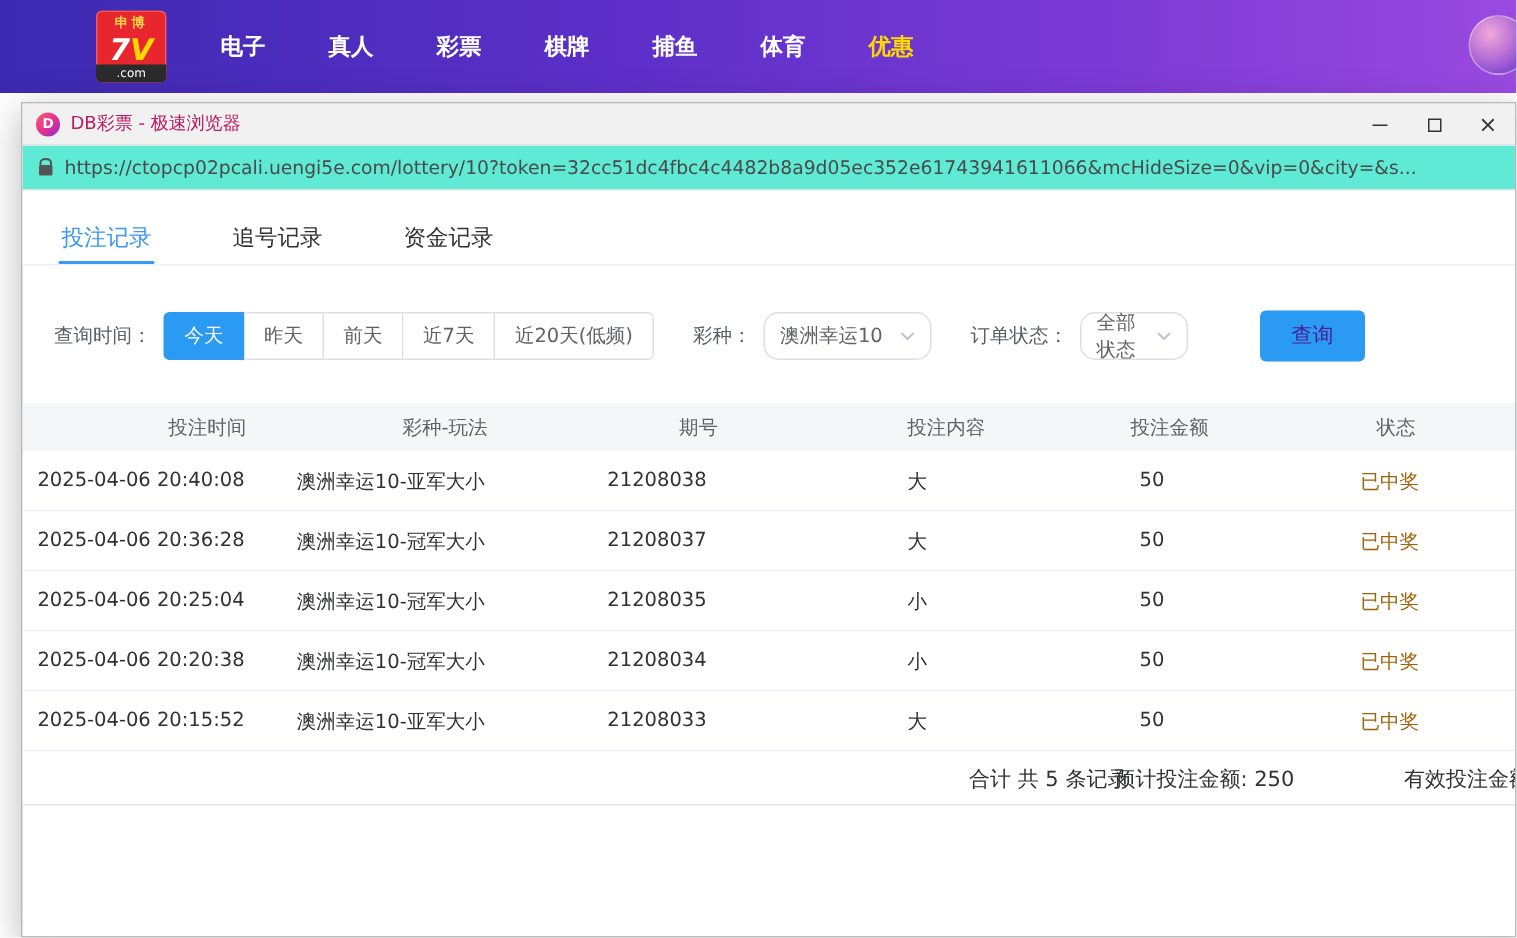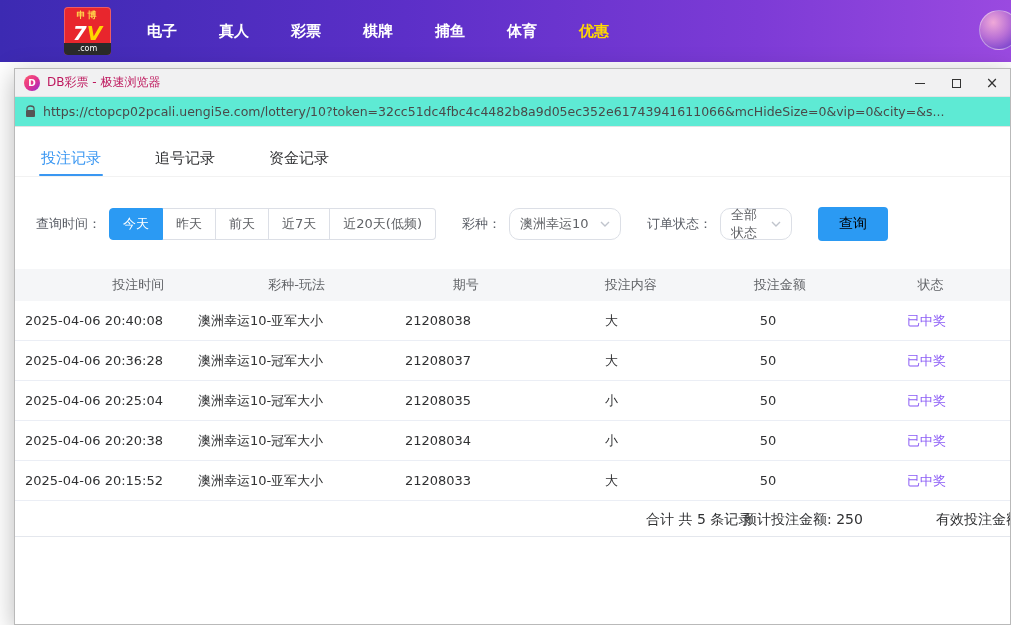--- a/index.html
+++ b/index.html
@@ -104,33 +104,33 @@
   .tbtn.active { background:#2b9af3; border-color:#2b9af3; color:#fff; }
   .select-box {
     height:32px; border:1px solid #dcdfe6; border-radius:10px; background:#fff;
     display:flex; align-items:center; justify-content:space-between;
     padding:0 10px; font-size:13px; color:#606266; cursor:pointer; margin-right:26px;
   }
   .sel-lottery { width:112px; }
   .sel-status { width:72px; }
   .chev { display:flex; margin-left:6px; }
   .query-btn {
-    width:70px; height:34px; background:#2b9af3; color:#000000; font-size:14px;
-    border:none; border-radius:4px; cursor:pointer; 
+    width:70px; height:34px; background:#2b9af3; color:#4c1d95; font-size:14px;
+    border:none; border-radius:4px; cursor:pointer; margin-left:22px;
   }
 
   
   .table { margin-top:28px; width:997px; font-size:13px; }
   .t-row, .t-head { display:flex; align-items:center; }
   .t-head { height:32px; background:#f5f6f8; color:#606266;padding-left:48px; }
   .t-row { height:40px; border-bottom:1px solid #ebeef5; color:#303133; background:#fff; }
   .t-cell { text-align:center; overflow:hidden; white-space:nowrap; }
   .c0 { width:158px; } .c1 { width:175px; } .c2 { width:180px; }
   .c3 { width:167px; } .c4 { width:146px; } .c5 { width:171px; }
-  .t-row .c5 { color:#8b5cf6; }
+  .t-row .c5 { color:#a16207; }
 
   
   .summary {
     position:relative; height:36px; border-bottom:1px solid #e4e7ed;
     font-size:14px; color:#303133; background:#fff;
   }
   .summary span { position:absolute; top:10px; white-space:nowrap; }
   .sum-total { left:631px; }
   .sum-expected { left:728px; }
   .sum-valid { left:921px; }

